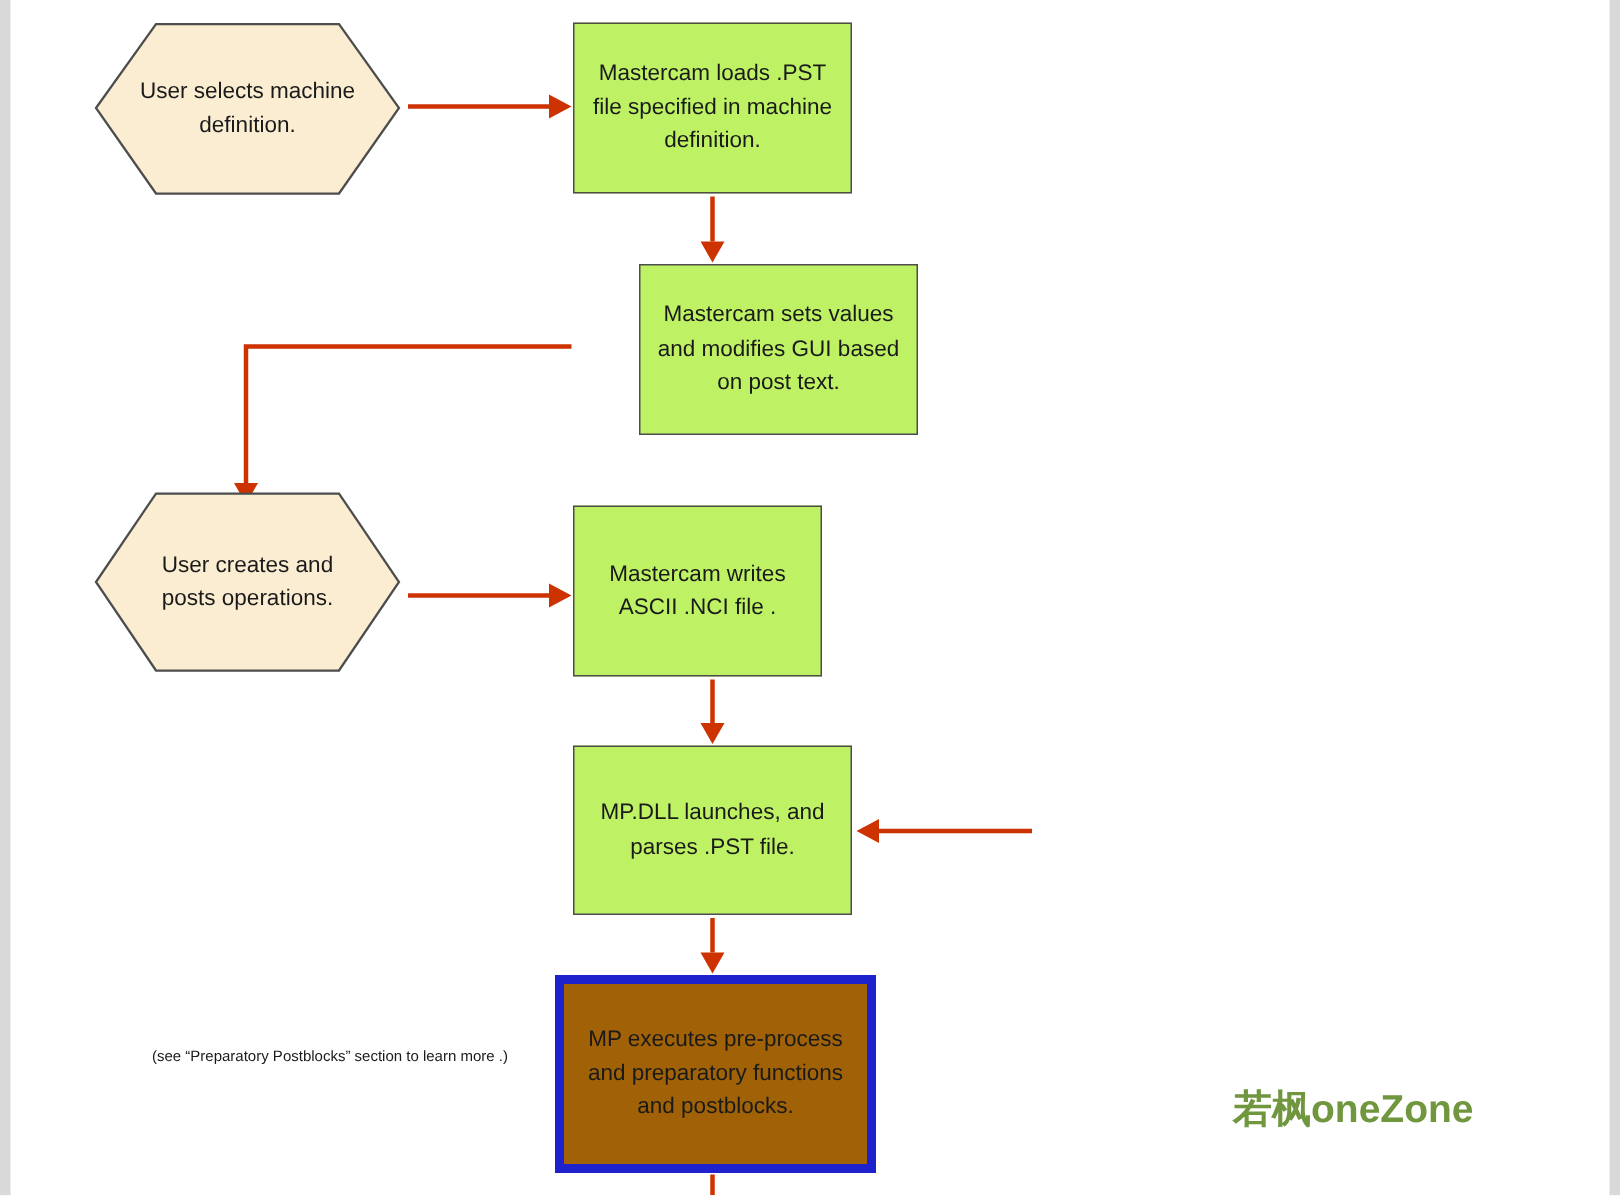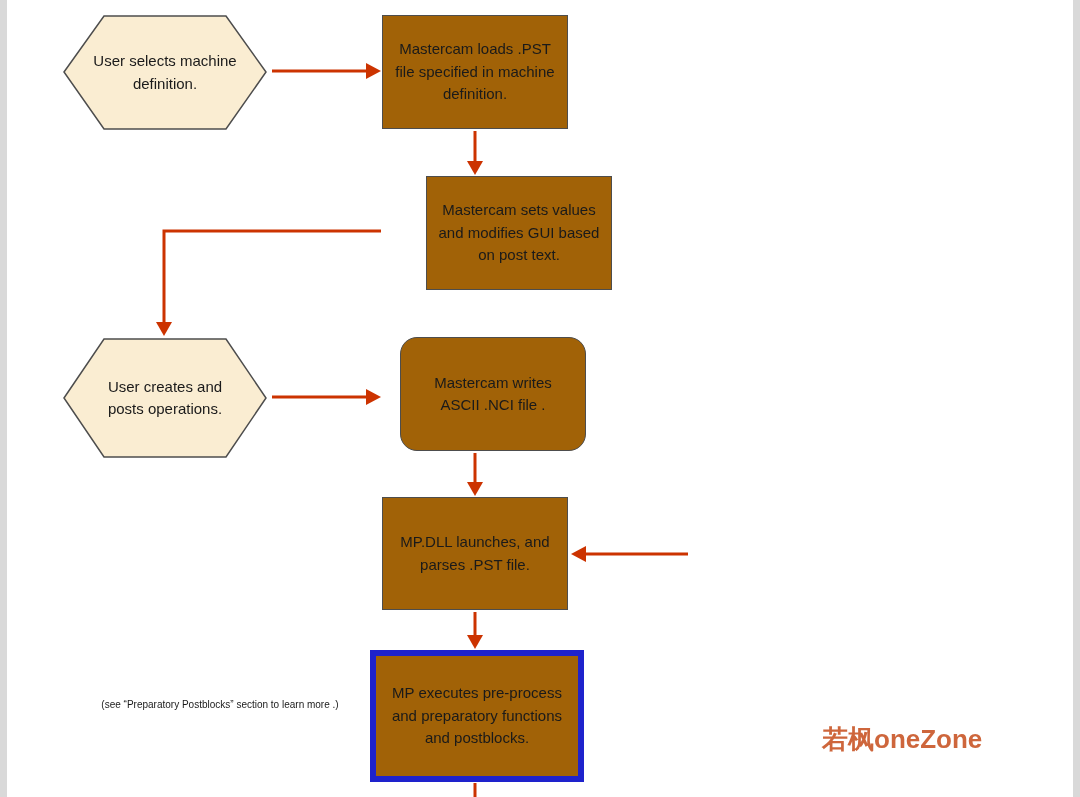--- a/index.html
+++ b/index.html
@@ -32,21 +32,21 @@
     position:absolute;
     display:flex;
     align-items:center;
     justify-content:center;
     text-align:center;
     font-size:15px;
     line-height:1.5;
     color:#1a1a1a;
   }
   .rect-node{
-    background:#a16207;
+    background:#bef264;
     border:1px solid #4d4d4d;
     box-sizing:border-box;
   }
   .rect-node .label{padding:0 8px;}
   .shape-node svg{
     position:absolute;
     left:0; top:0;
     width:100%; height:100%;
   }
   .shape-node .label{
@@ -63,21 +63,21 @@
     position:absolute;
     text-align:center;
     font-size:10px;
     line-height:1.7;
     color:#1a1a1a;
   }
   .watermark-back{
     position:absolute;
     font-size:26px;
     font-weight:bold;
-    color:#c2410c;
+    color:#4d7c0f;
     opacity:0.8;
     white-space:nowrap;
   }
   .watermark-front{
     position:absolute;
     font-size:30px;
     font-weight:bold;
     color:#8f8f8f;
     opacity:0.9;
     white-space:nowrap;
@@ -125,28 +125,28 @@
   </div>
 
   <div class="node rect-node" style="left:382px; top:15px; width:186px; height:114px;">
     <div class="label">Mastercam loads .PST file specified in machine definition.</div>
   </div>
 
   <div class="node rect-node" style="left:382px; top:176px; width:186px; height:114px;margin-left:44px;">
     <div class="label">Mastercam sets values and modifies GUI based on post text.</div>
   </div>
 
-  <div class="node shape-node" style="left:62px; top:337px; width:206px; height:122px;">
+  <div class="node shape-node" style="left:62px; top:327px; width:206px; height:122px;">
     <svg viewBox="0 0 206 122" preserveAspectRatio="none">
       <polygon points="2,61 42,2 164,2 204,61 164,120 42,120" fill="#FAEDD2" stroke="#4d4d4d" stroke-width="1.5"></polygon>
     </svg>
     <div class="label">User creates and posts operations.</div>
   </div>
 
-  <div class="node rect-node" style="left:400px; top:337px; width:186px; height:114px;border-radius:17px;">
+  <div class="node rect-node" style="left:382px; top:337px; width:166px; height:114px;">
     <div class="label" style="padding:0 20px;">Mastercam writes ASCII .NCI file .</div>
   </div>
 
   <div class="node rect-node" style="left:382px; top:497px; width:186px; height:113px;">
     <div class="label">MP.DLL launches, and parses .PST file.</div>
   </div>
 
 
   <div class="node highlight-node" style="left:370px; top:650px; width:214px; height:132px;">
     <div class="label" style="padding:0 10px;">MP executes pre-process and preparatory functions and postblocks.</div>

